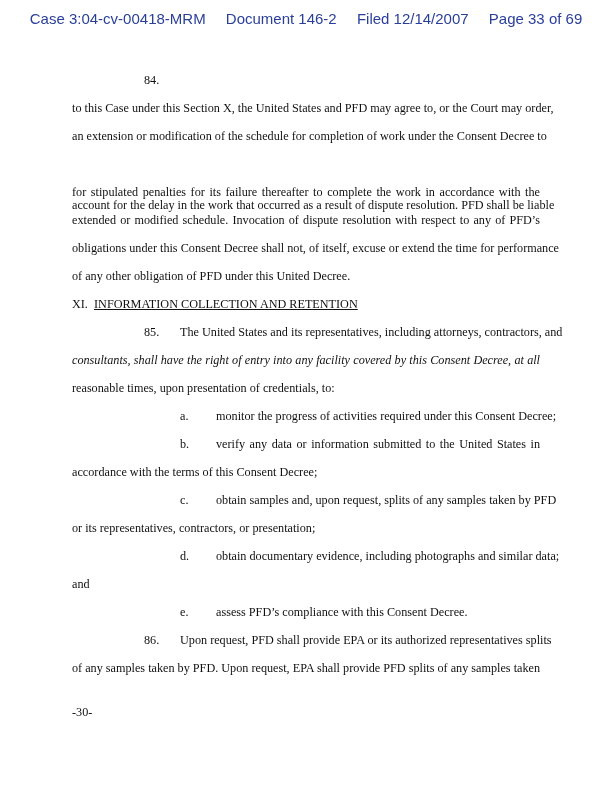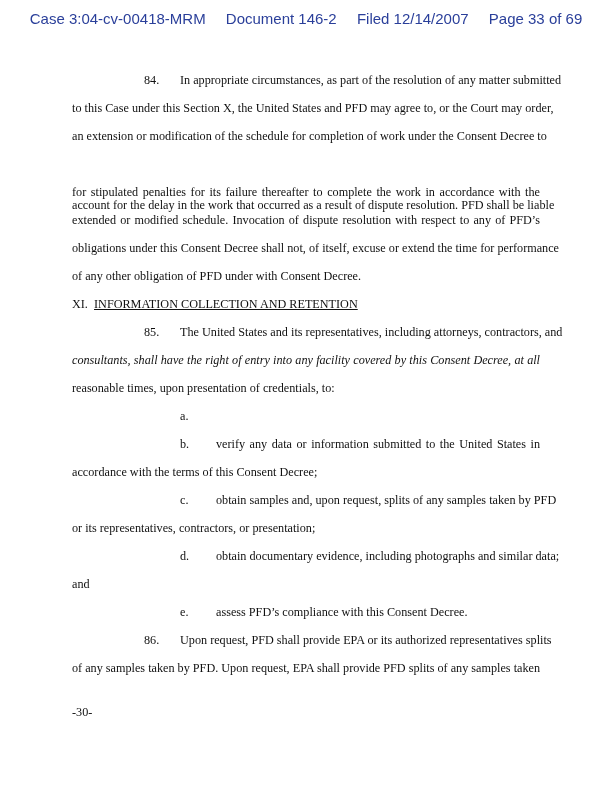--- a/index.html
+++ b/index.html
@@ -34,44 +34,44 @@
   <span>Case 3:04-cv-00418-MRM</span>
   <span>Document 146-2</span>
   <span>Filed 12/14/2007</span>
   <span>Page 33 of 69</span>
 </div>
 
 <div class="page">
 
   <div class="line" style="top:73px;">
     <span class="num">84.</span>
-    <span class="ltext just">In appropriate circumstances, as part of the resolution of any matter submitted</span>
   </div>
   <div class="line just" style="top:101px;">to this Case under this Section X, the United States and PFD may agree to, or the Court may order,</div>
   <div class="line just" style="top:129px;">an extension or modification of the schedule for completion of work under the Consent Decree to</div>
   <div class="line just" style="top:157px;margin-top:41px;">account for the delay in the work that occurred as a result of dispute resolution.  PFD shall be liable</div>
   <div class="line just" style="top:185px;">for stipulated penalties for its failure thereafter to complete the work in accordance with the</div>
   <div class="line just" style="top:213px;">extended or modified schedule.  Invocation of dispute resolution with respect to any of PFD’s</div>
   <div class="line just" style="top:241px;">obligations under this Consent Decree shall not, of itself, excuse or extend the time for performance</div>
-  <div class="line" style="top:269px;">of any other obligation of PFD under with Consent Decree.</div>
+  <div class="line" style="top:269px;">of any other obligation of PFD under this United Decree.</div>
 
   <div class="line center" style="top:297px;">
     <span>XI.</span>&nbsp;
     <span class="u">INFORMATION COLLECTION AND RETENTION</span>
   </div>
 
   <div class="line" style="top:325px;">
     <span class="num">85.</span>
     <span class="ltext just">The United States and its representatives, including attorneys, contractors, and</span>
   </div>
   <div class="line just" style="top:353px;font-style:italic;">consultants, shall have the right of entry into any facility covered by this Consent Decree, at all</div>
   <div class="line" style="top:381px;">reasonable times, upon presentation of credentials, to:</div>
 
   <div class="line" style="top:409px;">
     <span style="position:absolute;left:108px;">a.</span>
+    <span style="position:absolute;left:144px;right:0;" class="just">monitor the progress of activities required under this Consent Decree;</span>
   </div>
 
   <div class="line" style="top:437px;">
     <span style="position:absolute;left:108px;">b.</span>
     <span style="position:absolute;left:144px;right:0;" class="just">verify any data or information submitted to the United States in</span>
   </div>
   <div class="line" style="top:465px;">accordance with the terms of this Consent Decree;</div>
 
   <div class="line" style="top:493px;">
     <span style="position:absolute;left:108px;">c.</span>

